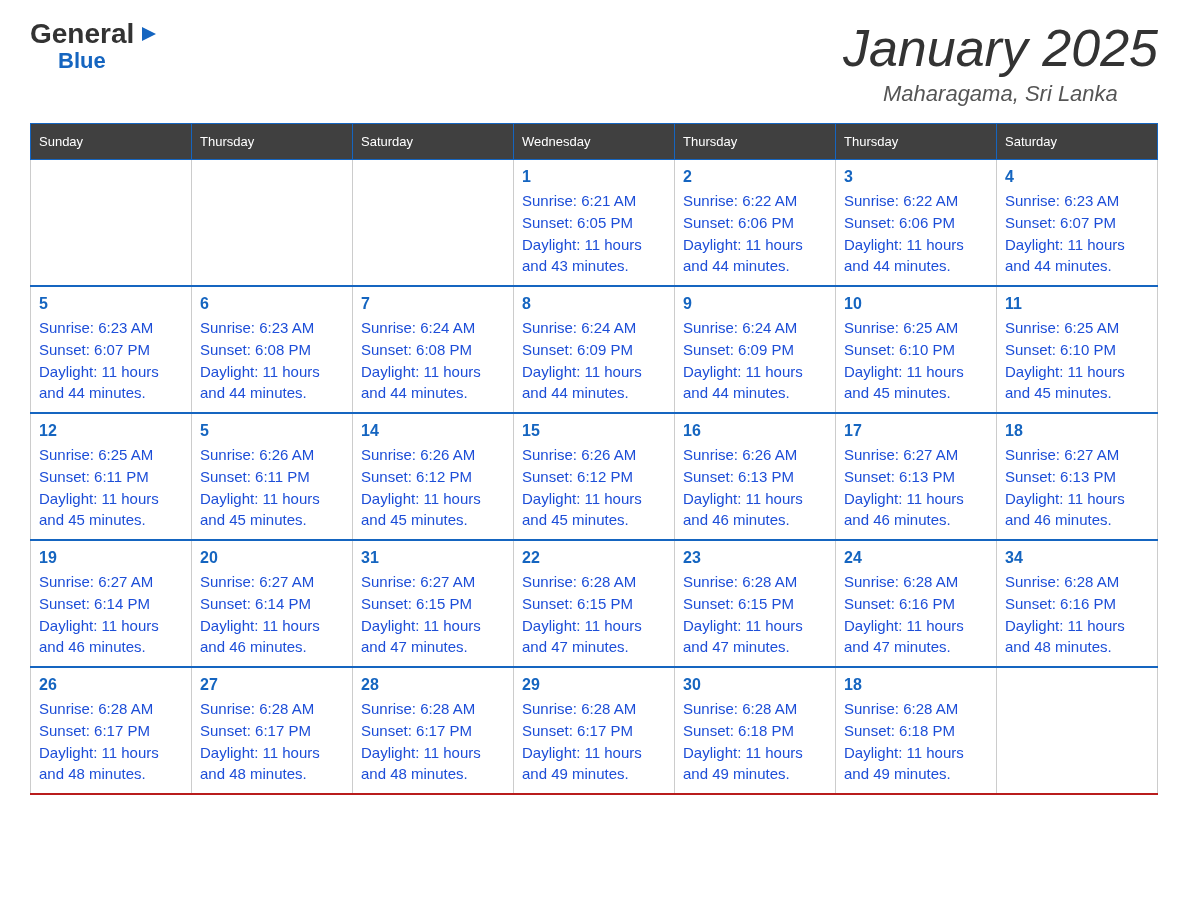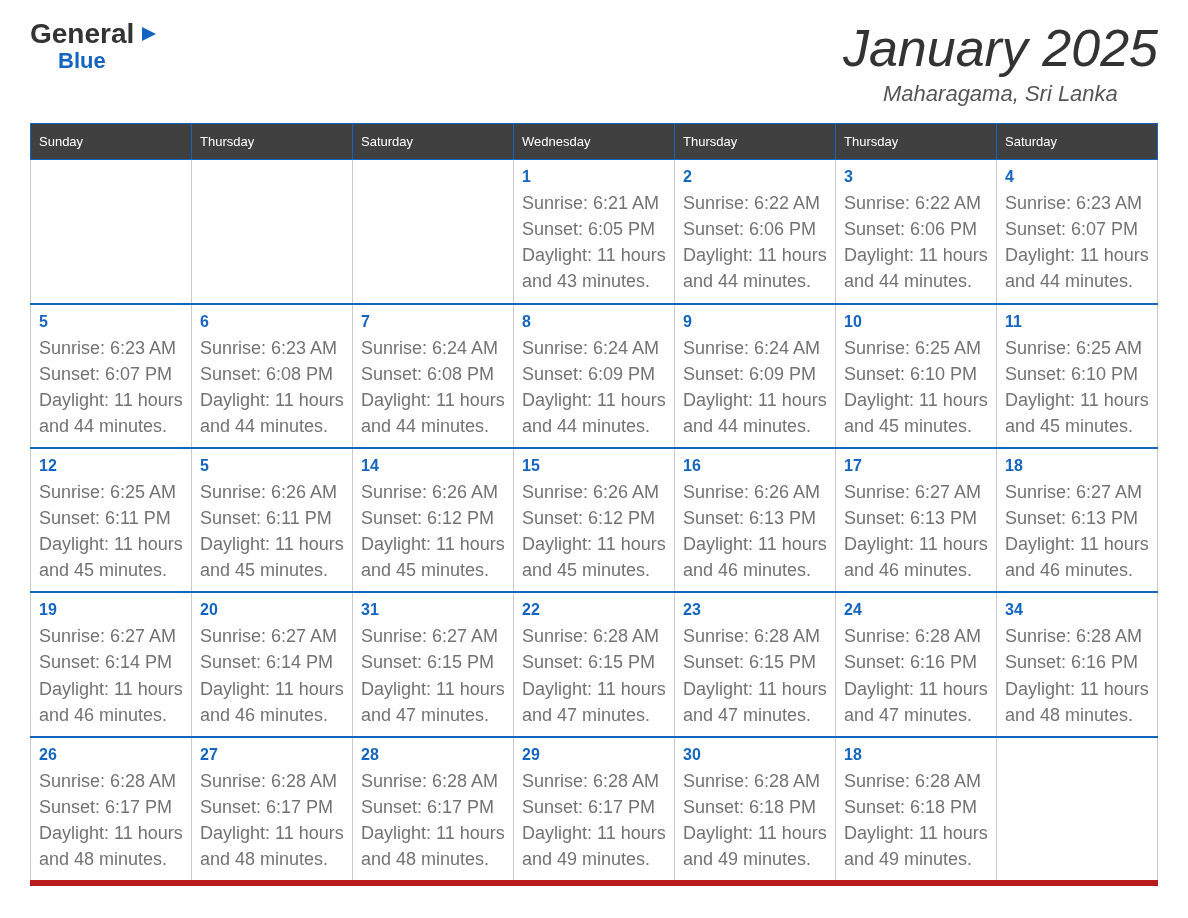--- a/index.html
+++ b/index.html
@@ -75,26 +75,26 @@
       background: #fff;
     }
     .day-number {
       font-size: 16px;
       font-weight: bold;
       color: #1565c0;
       display: block;
       margin-bottom: 4px;
     }
     .day-info {
-      font-size: 18px;
-      color: #737373;
+      font-size: 15px;
+      color: #1d4ed8;
       line-height: 1.45;
     }
     .calendar-table tbody tr:last-child td {
-      border-bottom: 6px solid #b91c1c;
+      border-bottom: 2px solid #b91c1c;
     }
     .calendar-table tbody tr td:first-child {
       border-left: 1px solid #ccc;
     }
     .row-divider {
       border-top: 2px solid #1565c0 !important;
     }
   </style>
 </head>
 <body>

